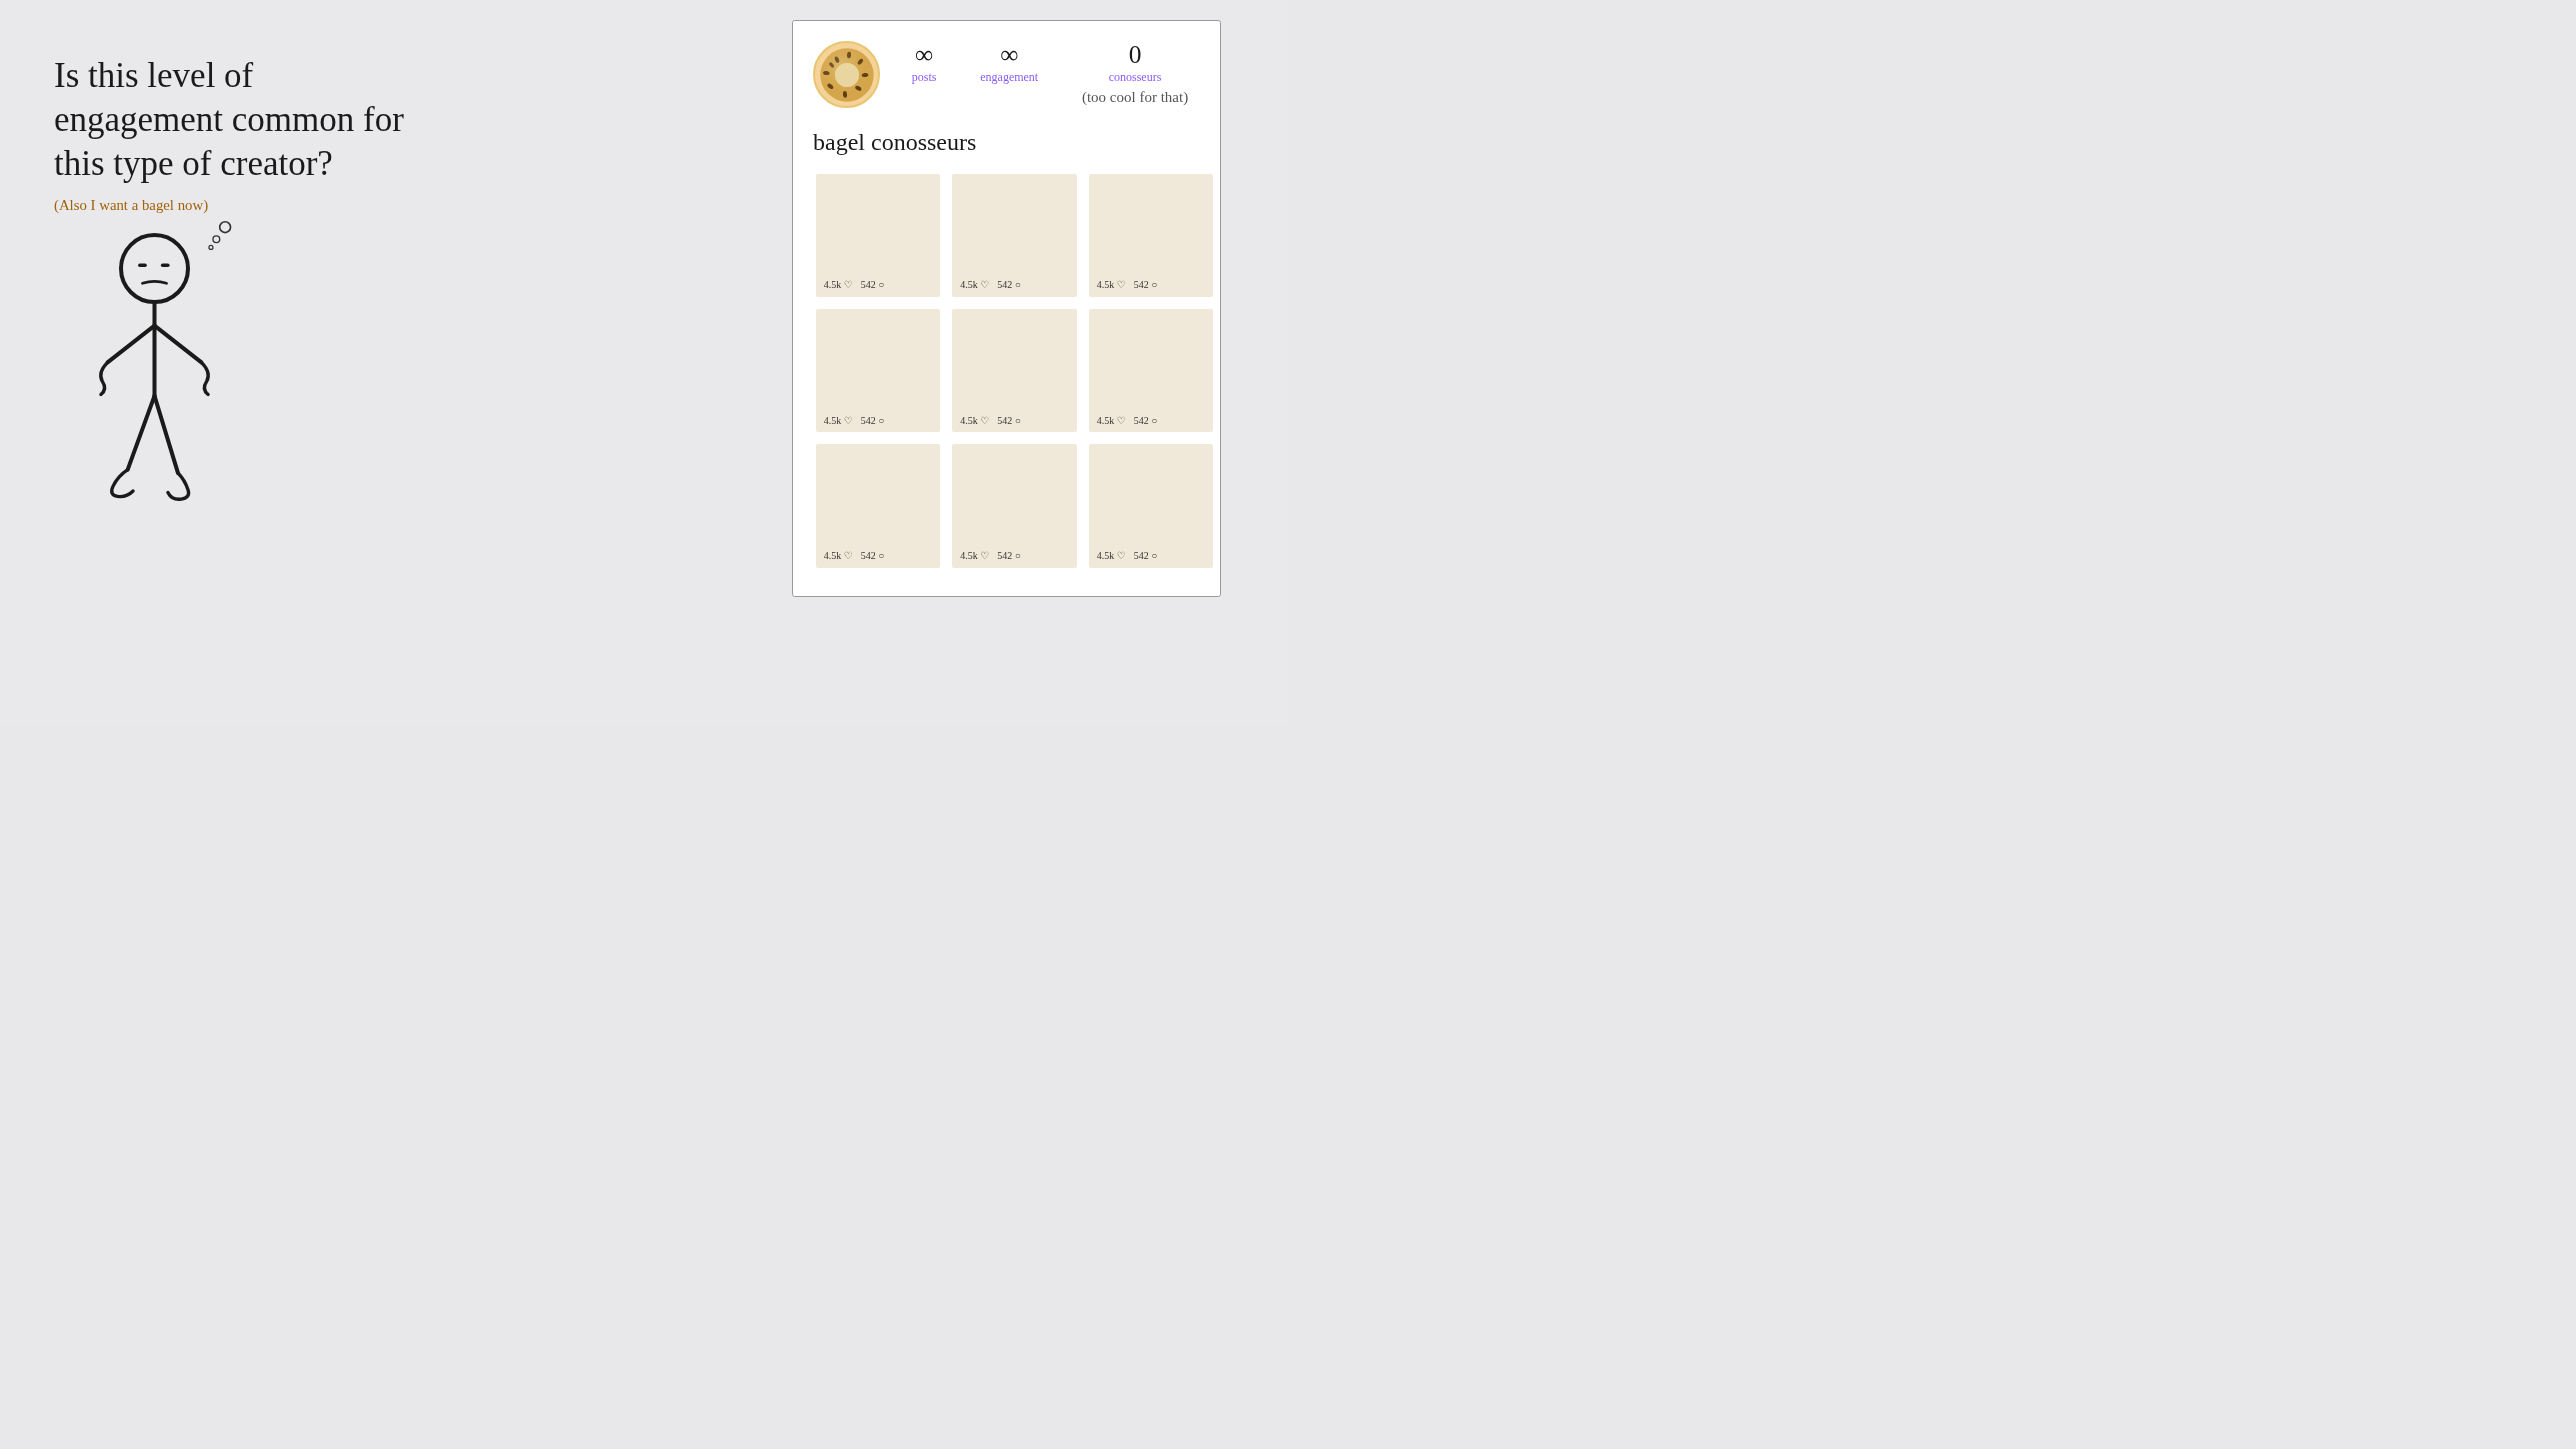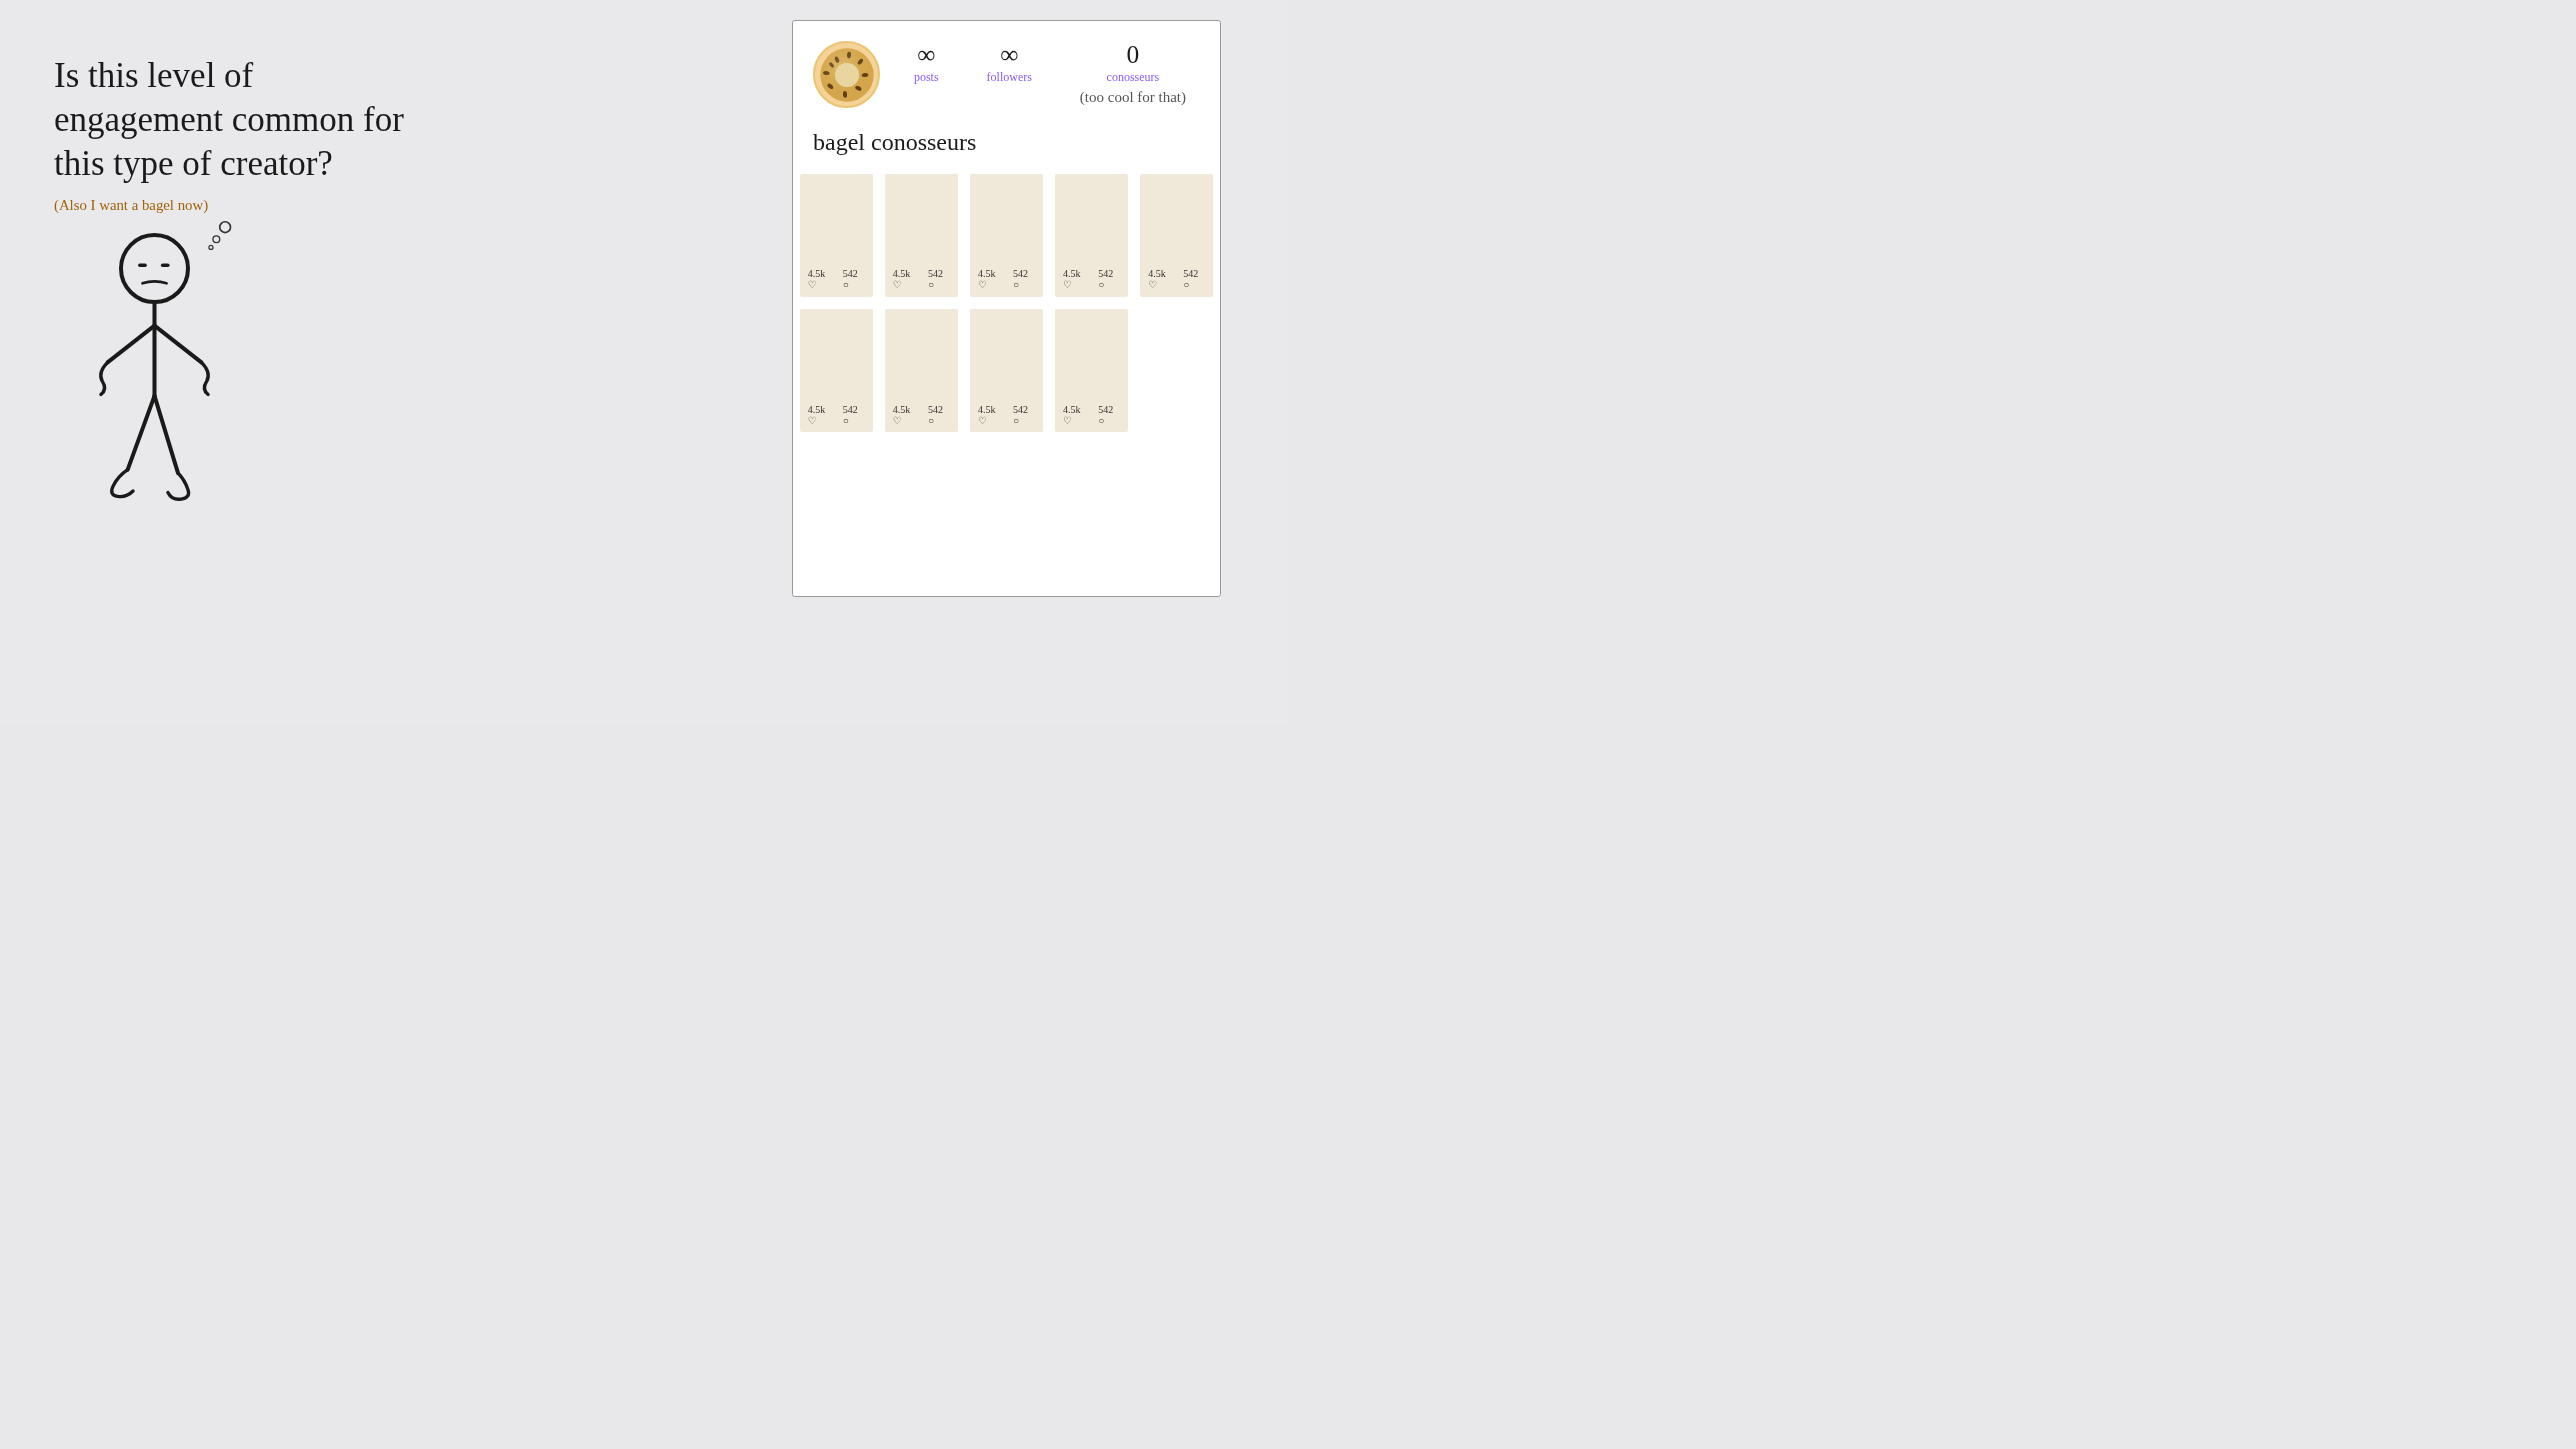--- a/index.html
+++ b/index.html
@@ -125,26 +125,27 @@
     .profile-username {
       padding: 0 20px 13.4px 20px;
       font-size: 24px;
       font-weight: 400;
       color: #1a1a1a;
       margin-top: 8px;
     }
 
     .posts-grid {
       display: grid;
-      grid-template-columns: 1fr 1fr 1fr 1fr 1fr;
+      grid-template-columns: 1fr 1fr 1fr;
       grid-template-rows: 1fr 1fr 1fr;
       gap: 12px;
       padding: 4px 6.7px;
       flex: 1;
       height: 402px;
+      margin-left: 16px;
     }
 
     .post-item {
       background-color: #f0e8d8;
       border-radius: 2px;
       position: relative;
       display: flex;
       align-items: flex-end;
       padding: 6.7px 8px;
       min-height: 101px;
@@ -270,21 +271,21 @@
       </svg>
     </div>
 
     <div class="stats-row">
       <div class="stat-item">
         <span class="infinity-symbol stat-number">∞</span>
         <span class="stat-label">posts</span>
       </div>
       <div class="stat-item">
         <span class="infinity-symbol stat-number">∞</span>
-        <span class="stat-label">followers</span>
+        <span class="stat-label">engagement</span>
       </div>
       <div class="stat-item">
         <span class="stat-number">0</span>
         <span class="stat-label">conosseurs</span>
         <span class="stat-sub">(too cool for that)</span>
       </div>
     </div>
   </div>
 
   <div class="profile-username">bagel conosseurs</div>

